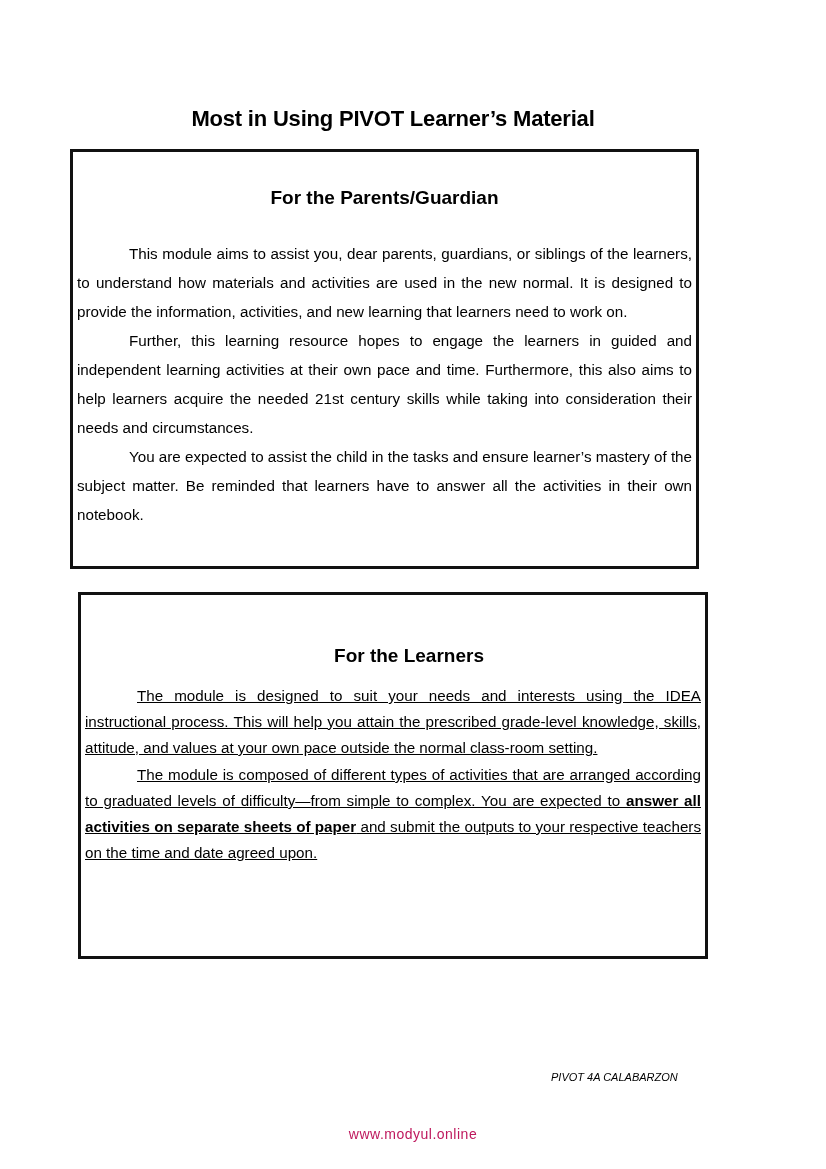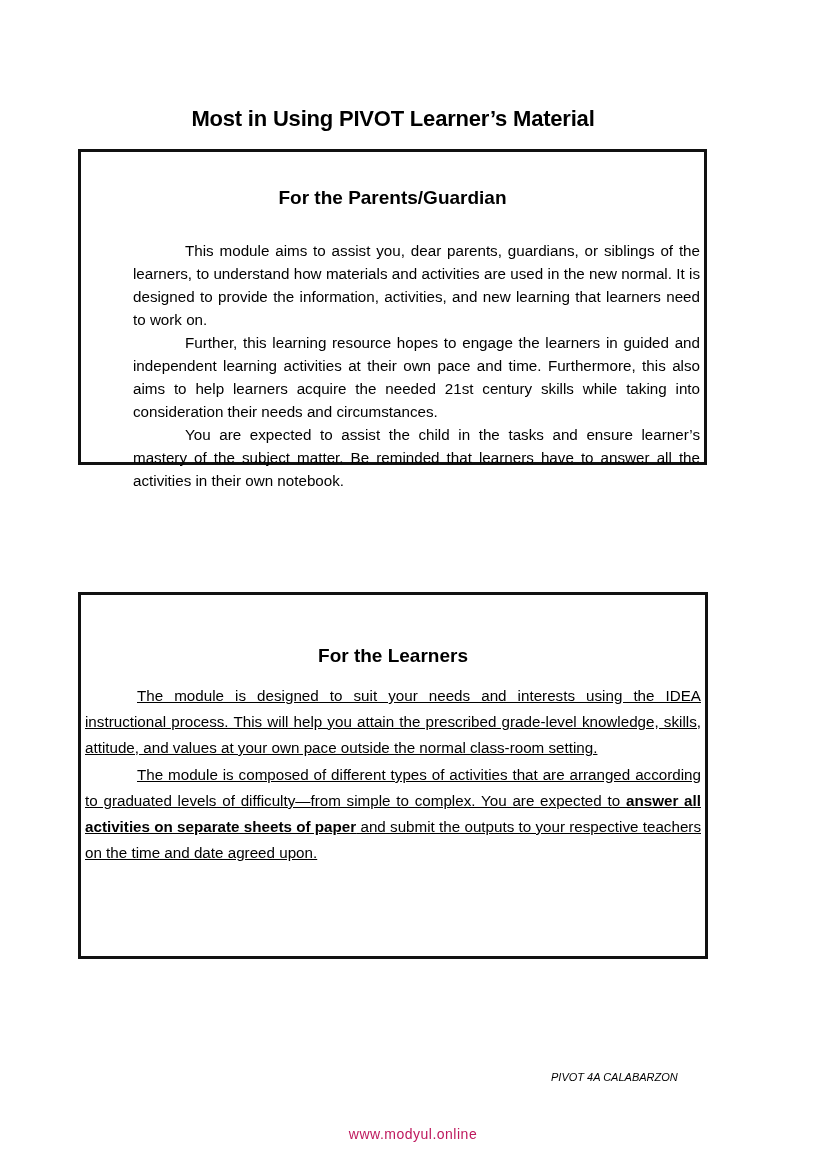--- a/index.html
+++ b/index.html
@@ -1,28 +1,28 @@
 <!DOCTYPE html>
 <html><head>
 <meta charset="utf-8">
 <style>
   html, body { margin: 0; padding: 0; background: #ffffff; }
   body { width: 826px; height: 1169px; position: relative; overflow: hidden;
          font-family: "Liberation Sans", "DejaVu Sans", sans-serif; color: #000; }
   .page-title { position: absolute; top: 106px; left: 0; width: 786px; text-align: center;
                 font-weight: bold; font-size: 22px; letter-spacing: -0.2px; }
   .box { position: absolute; border: 3px solid #111; box-sizing: border-box; }
-  .box1 { left: 78px; top: 149px; width: 629px; height: 316px; }
+  .box1 { left: 70px; top: 149px; width: 629px; height: 420px; }
   .box2 { left: 78px; top: 592px; width: 630px; height: 367px; }
   .box-heading { position: absolute; left: 0; width: 100%; text-align: center;
                  font-weight: bold; font-size: 19px; }
   .box1 .box-heading { top: 35px; }
-  .box2 .box-heading { top: 50px; }
+  .box2 .box-heading { top: 50px; padding-left: 16px; }
   .box-body { position: absolute; left: 4px; right: 4px; font-size: 15.2px; text-align: justify; }
-  .box1 .box-body { top: 87px; line-height: 23px; margin-left: 48px; }
+  .box1 .box-body { top: 87px; line-height: 29px; }
   .box2 .box-body { top: 88px; line-height: 26px; text-decoration: underline; }
   .box-body p { margin: 0; text-indent: 52px; }
   .box2 .box-body p + p { margin-top: 1px; }
   .footer { position: absolute; top: 1071px; left: 551px; font-size: 11px; font-style: italic; }
   .watermark { position: absolute; top: 1126px; left: 0; width: 826px; text-align: center;
                font-size: 14px; color: #be185d; letter-spacing: 0.5px; }
 </style>
 </head>
 <body>
 

